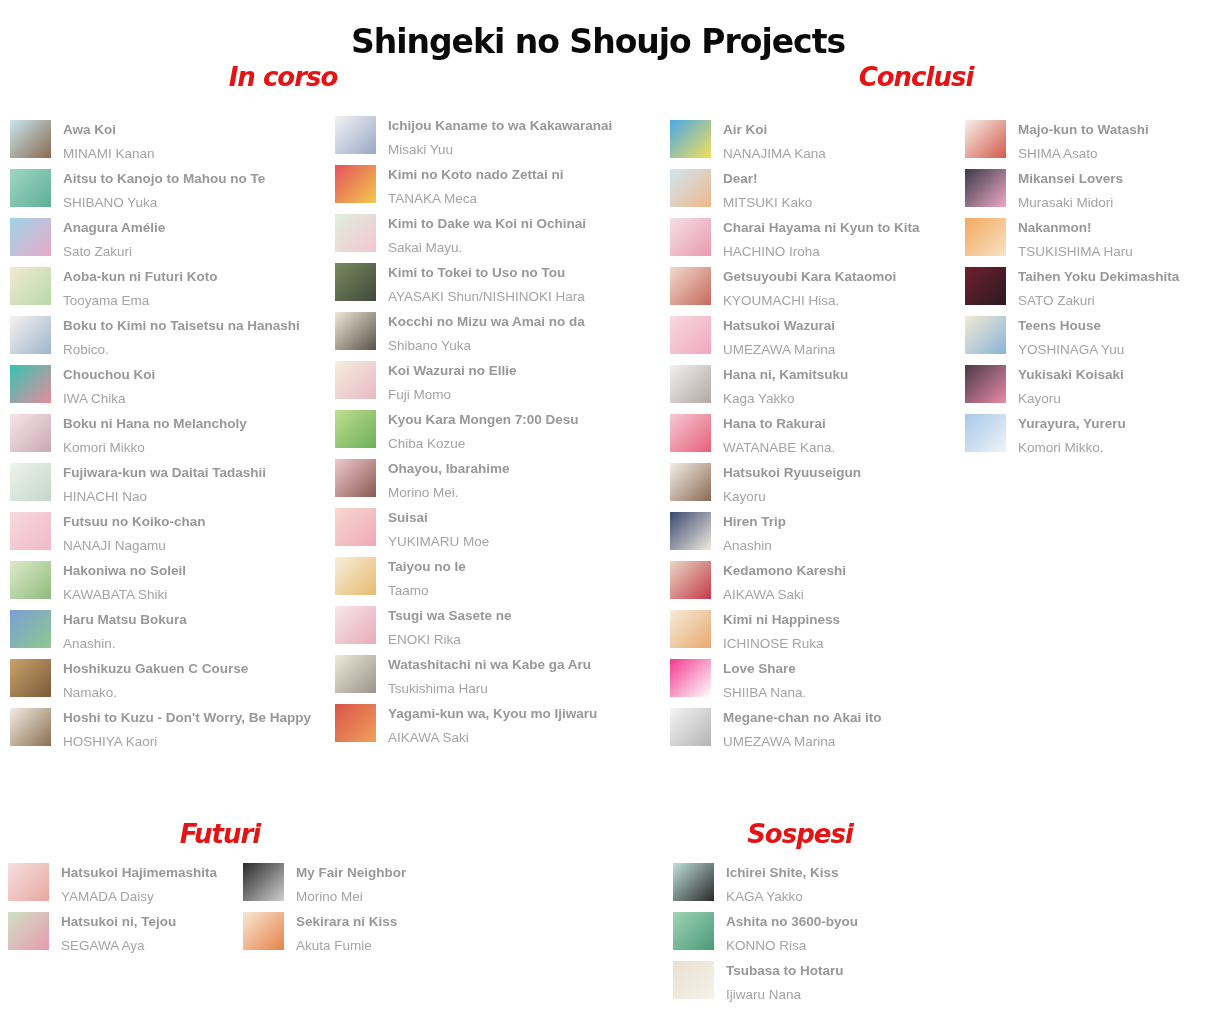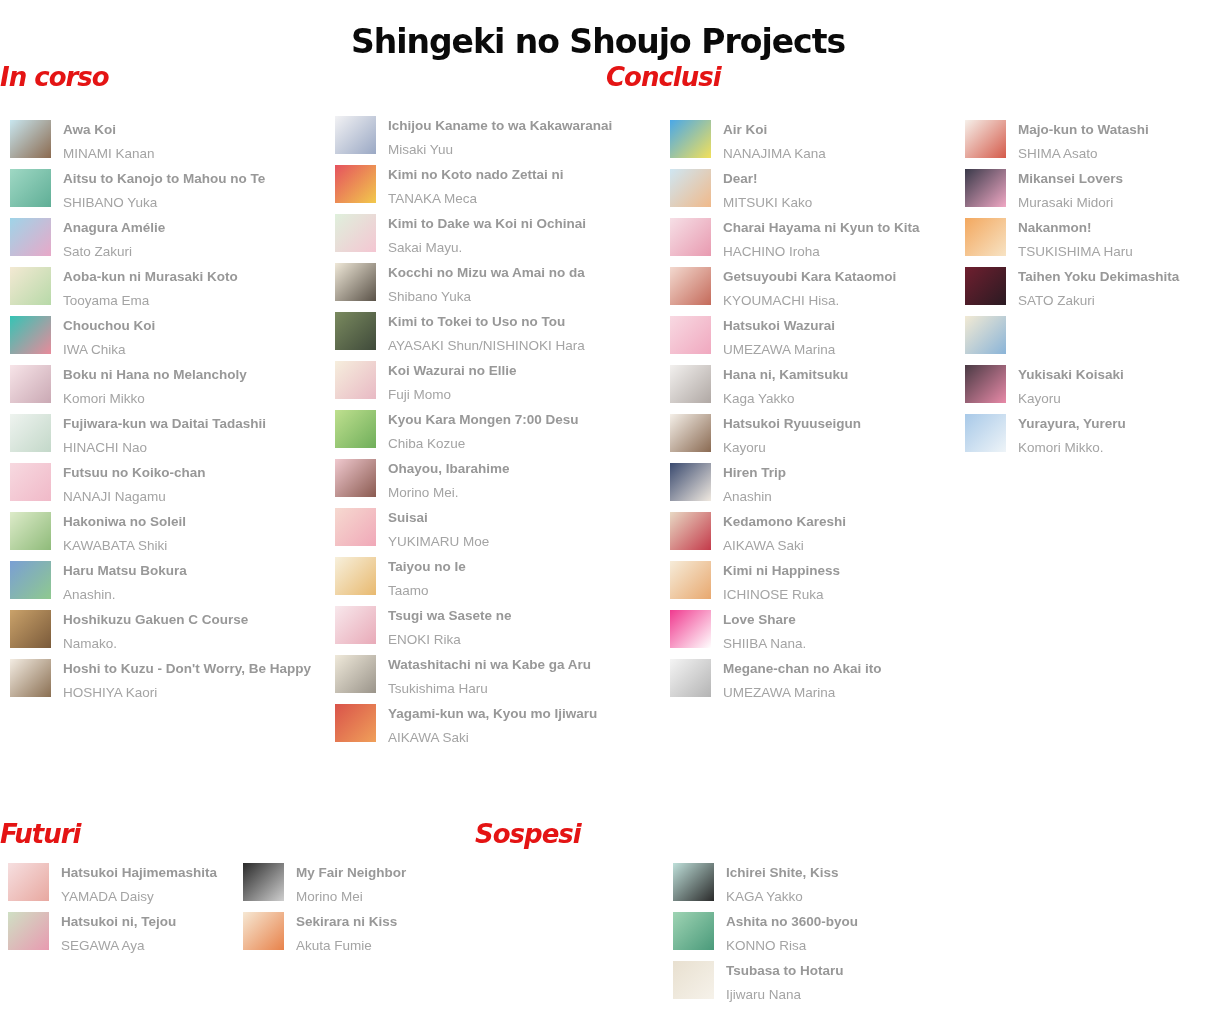--- a/index.html
+++ b/index.html
@@ -5,21 +5,21 @@
   html,body{margin:0;padding:0;background:#ffffff;}
   body{font-family:"Liberation Sans","DejaVu Sans",sans-serif;}
   #page{position:relative;width:1227px;height:1034px;background:#fff;overflow:hidden;margin-top:18px;}
 
   .page-title{
     position:absolute;top:4px;left:0;width:1196px;margin:0;
     text-align:center;font-family:"DejaVu Sans",sans-serif;
     font-size:33px;font-weight:800;letter-spacing:-1px;color:var(--title-black,#0a0a0a);
   }
   .sec-hdr{
-    position:absolute;margin:0;text-align:left;
+    position:absolute;margin:0;text-align:center;
     font-family:"DejaVu Sans",sans-serif;font-style:italic;
     font-size:26px;font-weight:800;letter-spacing:-1px;color:var(--header-red,#e41414);
   }
   #hdr-incorso{top:44px;left:0;width:566px;}
   #hdr-conclusi{top:44px;left:606px;width:620px;}
   #hdr-futuri{top:801px;left:0;width:440px;}
   #hdr-sospesi{top:801px;left:475px;width:650px;}
 
   .col{position:absolute;}
   #col-a{left:10px;top:100px;width:322px;}
@@ -75,22 +75,29 @@
       <div class="entry">
         <div class="thumb" style="background: linear-gradient(135deg, rgb(159, 212, 232), rgb(232, 168, 200));"></div>
         <div class="txt">
           <div class="title">Anagura Amélie</div>
           <div class="author">Sato Zakuri</div>
         </div>
       </div>
       <div class="entry">
         <div class="thumb" style="background: linear-gradient(135deg, rgb(243, 233, 211), rgb(183, 217, 168));"></div>
         <div class="txt">
-          <div class="title">Aoba-kun ni Murasaki Koto</div>
+          <div class="title">Aoba-kun ni Futuri Koto</div>
           <div class="author">Tooyama Ema</div>
+        </div>
+      </div>
+      <div class="entry">
+        <div class="thumb" style="background: linear-gradient(135deg, rgb(245, 243, 238), rgb(159, 180, 207));"></div>
+        <div class="txt">
+          <div class="title">Boku to Kimi no Taisetsu na Hanashi</div>
+          <div class="author">Robico.</div>
         </div>
       </div>
       <div class="entry">
         <div class="thumb" style="background: linear-gradient(135deg, rgb(53, 196, 181), rgb(233, 138, 154));"></div>
         <div class="txt">
           <div class="title">Chouchou Koi</div>
           <div class="author">IWA Chika</div>
         </div>
       </div>
       <div class="entry">
@@ -159,34 +166,34 @@
         </div>
       </div>
       <div class="entry">
         <div class="thumb" style="background: linear-gradient(135deg, rgb(223, 240, 220), rgb(244, 198, 210));"></div>
         <div class="txt">
           <div class="title">Kimi to Dake wa Koi ni Ochinai</div>
           <div class="author">Sakai Mayu.</div>
         </div>
       </div>
       <div class="entry">
+        <div class="thumb" style="background: linear-gradient(135deg, rgb(122, 138, 95), rgb(63, 74, 58));"></div>
+        <div class="txt">
+          <div class="title">Kimi to Tokei to Uso no Tou</div>
+          <div class="author">AYASAKI Shun/NISHINOKI Hara</div>
+        </div>
+      </div>
+      <div class="entry">
         <div class="thumb" style="background: linear-gradient(135deg, rgb(239, 232, 216), rgb(90, 82, 72));"></div>
         <div class="txt">
           <div class="title">Kocchi no Mizu wa Amai no da</div>
           <div class="author">Shibano Yuka</div>
         </div>
       </div>
       <div class="entry">
-        <div class="thumb" style="background: linear-gradient(135deg, rgb(122, 138, 95), rgb(63, 74, 58));"></div>
-        <div class="txt">
-          <div class="title">Kimi to Tokei to Uso no Tou</div>
-          <div class="author">AYASAKI Shun/NISHINOKI Hara</div>
-        </div>
-      </div>
-      <div class="entry">
         <div class="thumb" style="background: linear-gradient(135deg, rgb(246, 238, 221), rgb(232, 185, 196));"></div>
         <div class="txt">
           <div class="title">Koi Wazurai no Ellie</div>
           <div class="author">Fuji Momo</div>
         </div>
       </div>
       <div class="entry">
         <div class="thumb" style="background: linear-gradient(135deg, rgb(191, 224, 143), rgb(111, 174, 90));"></div>
         <div class="txt">
           <div class="title">Kyou Kara Mongen 7:00 Desu</div>
@@ -273,20 +280,27 @@
         </div>
       </div>
       <div class="entry">
         <div class="thumb" style="background: linear-gradient(135deg, rgb(242, 240, 238), rgb(176, 168, 164));"></div>
         <div class="txt">
           <div class="title">Hana ni, Kamitsuku</div>
           <div class="author">Kaga Yakko</div>
         </div>
       </div>
       <div class="entry">
+        <div class="thumb" style="background: linear-gradient(135deg, rgb(245, 201, 212), rgb(232, 96, 122));"></div>
+        <div class="txt">
+          <div class="title">Hana to Rakurai</div>
+          <div class="author">WATANABE Kana.</div>
+        </div>
+      </div>
+      <div class="entry">
         <div class="thumb" style="background: linear-gradient(135deg, rgb(244, 239, 232), rgb(138, 106, 82));"></div>
         <div class="txt">
           <div class="title">Hatsukoi Ryuuseigun</div>
           <div class="author">Kayoru</div>
         </div>
       </div>
       <div class="entry">
         <div class="thumb" style="background: linear-gradient(135deg, rgb(58, 74, 111), rgb(240, 233, 224));"></div>
         <div class="txt">
           <div class="title">Hiren Trip</div>
@@ -346,20 +360,24 @@
       </div>
       <div class="entry">
         <div class="thumb" style="background: linear-gradient(135deg, rgb(111, 31, 47), rgb(42, 26, 34));"></div>
         <div class="txt">
           <div class="title">Taihen Yoku Dekimashita</div>
           <div class="author">SATO Zakuri</div>
         </div>
       </div>
       <div class="entry">
         <div class="thumb" style="background: linear-gradient(135deg, rgb(242, 234, 212), rgb(138, 180, 216));"></div>
+        <div class="txt">
+          <div class="title">Teens House</div>
+          <div class="author">YOSHINAGA Yuu</div>
+        </div>
       </div>
       <div class="entry">
         <div class="thumb" style="background: linear-gradient(135deg, rgb(74, 58, 68), rgb(232, 138, 168));"></div>
         <div class="txt">
           <div class="title">Yukisaki Koisaki</div>
           <div class="author">Kayoru</div>
         </div>
       </div>
       <div class="entry">
         <div class="thumb" style="background: linear-gradient(135deg, rgb(168, 201, 232), rgb(238, 244, 248));"></div>

